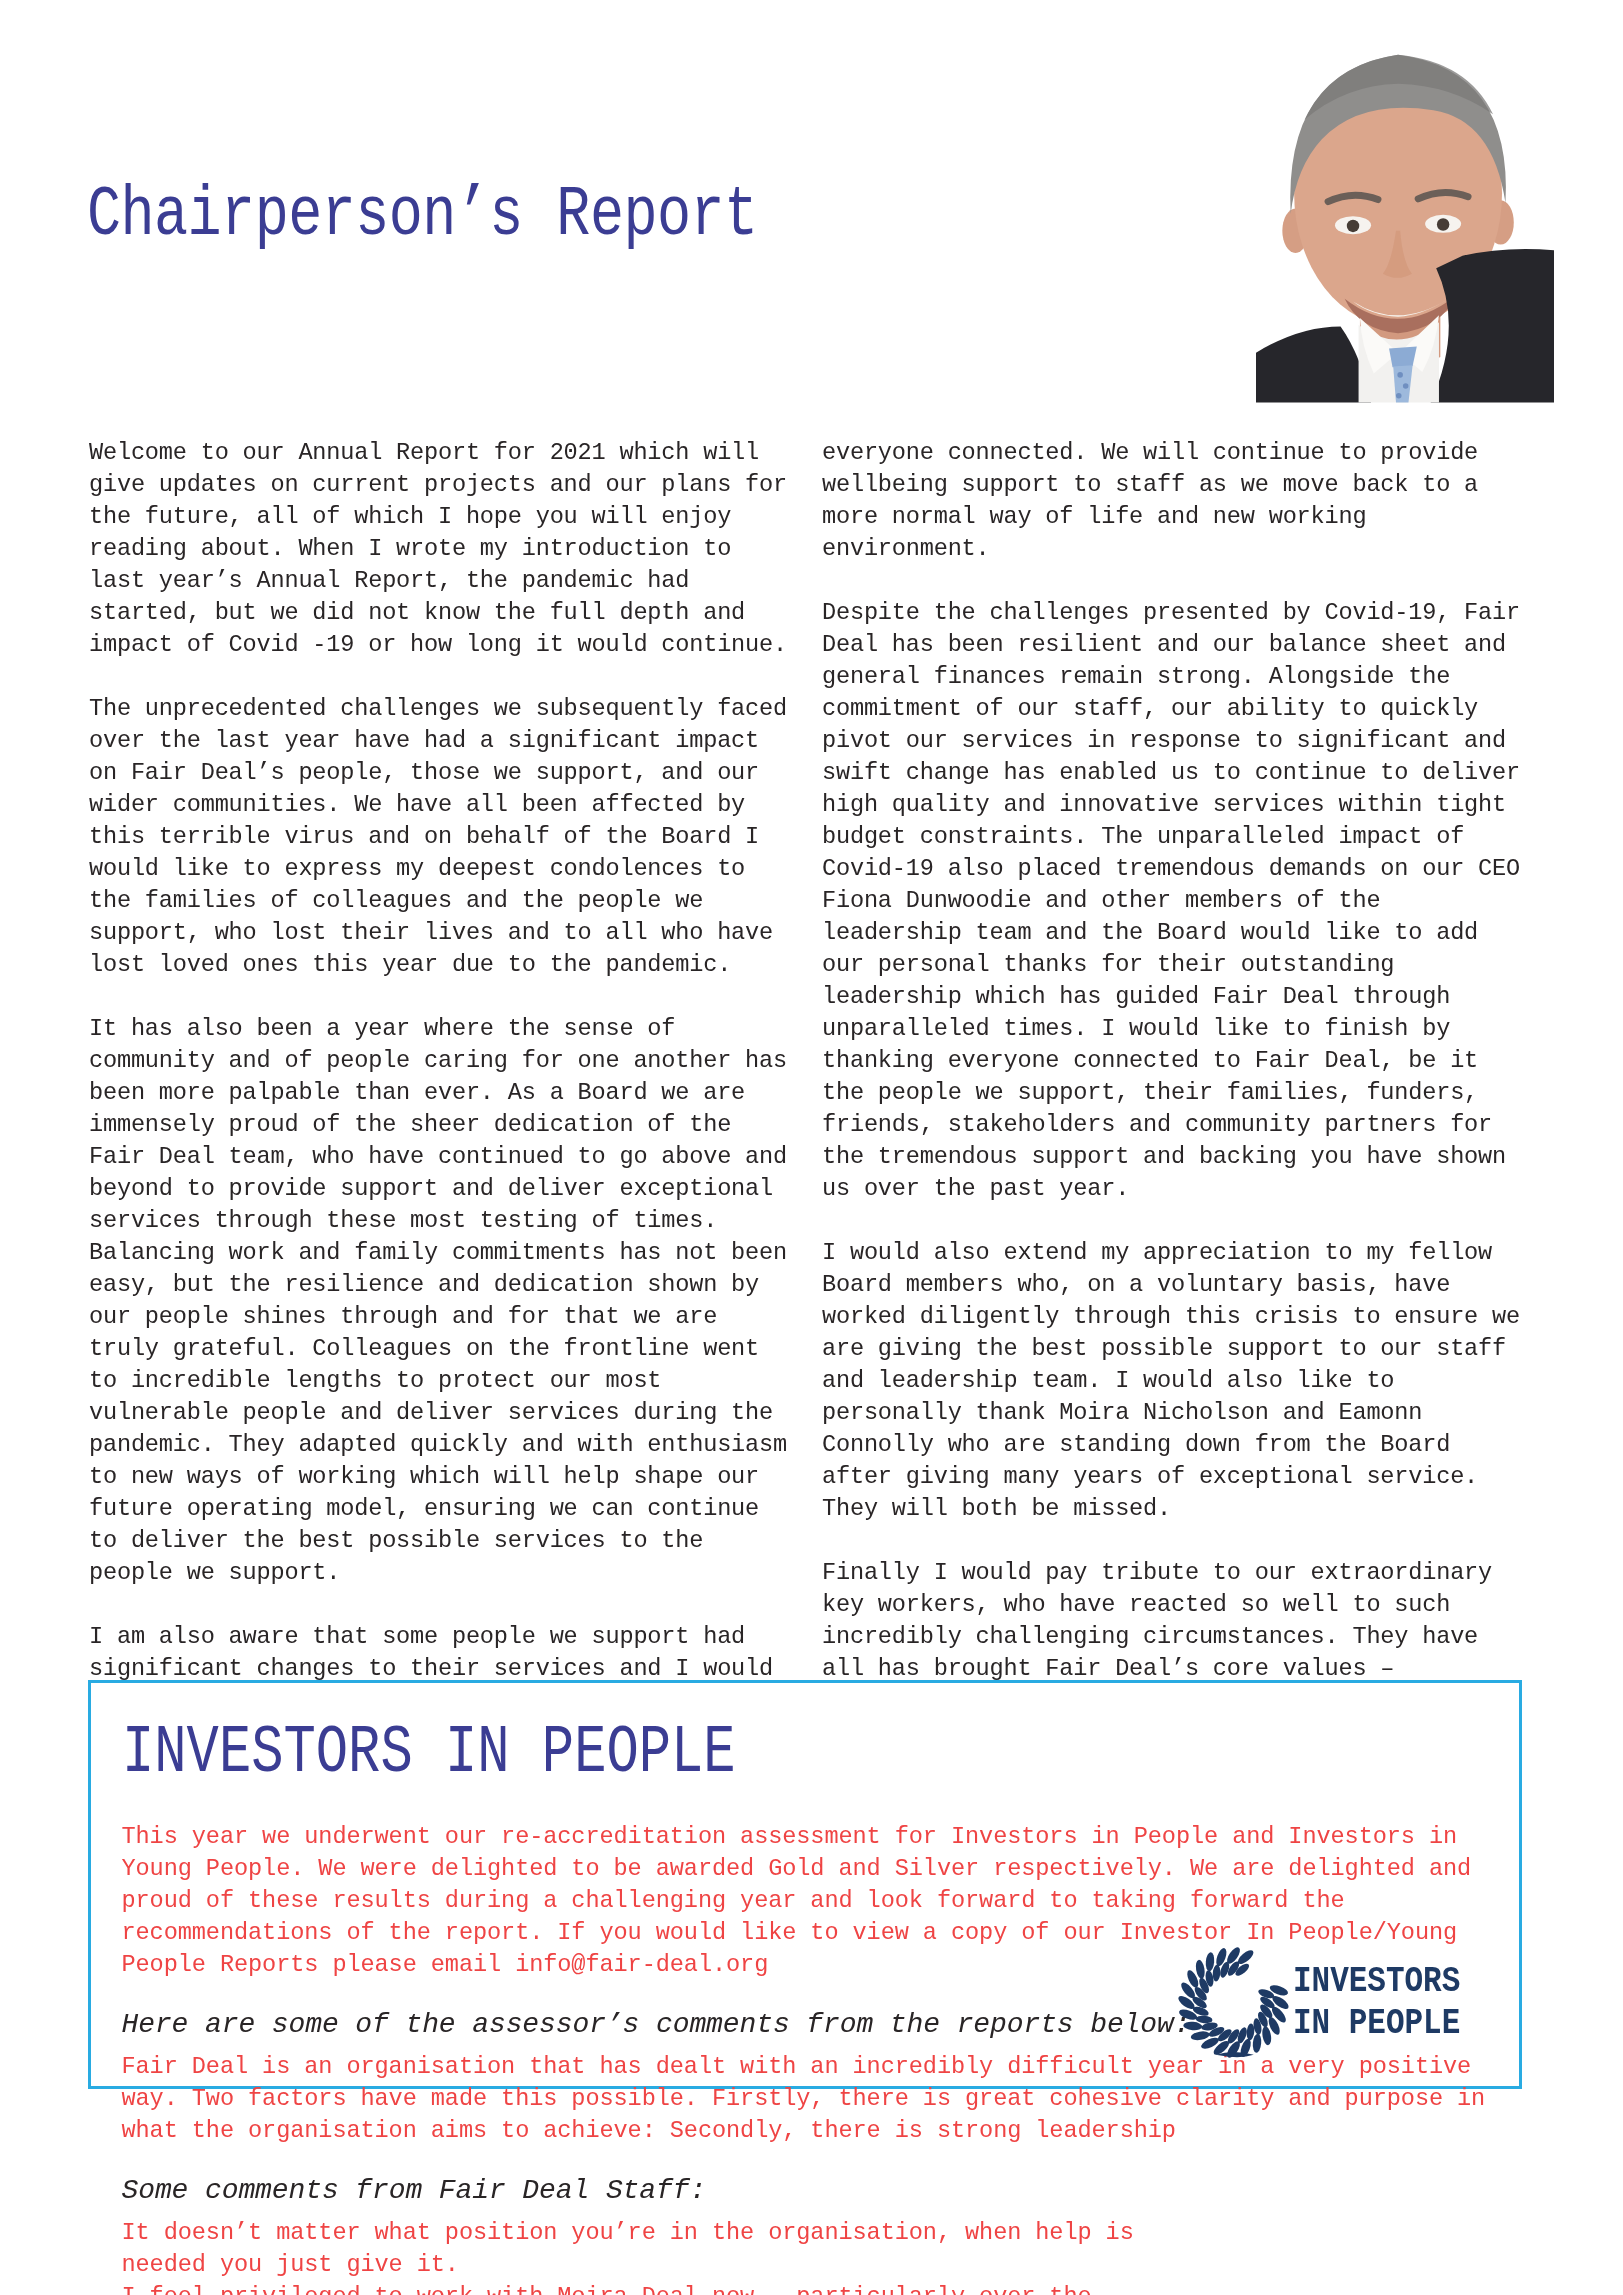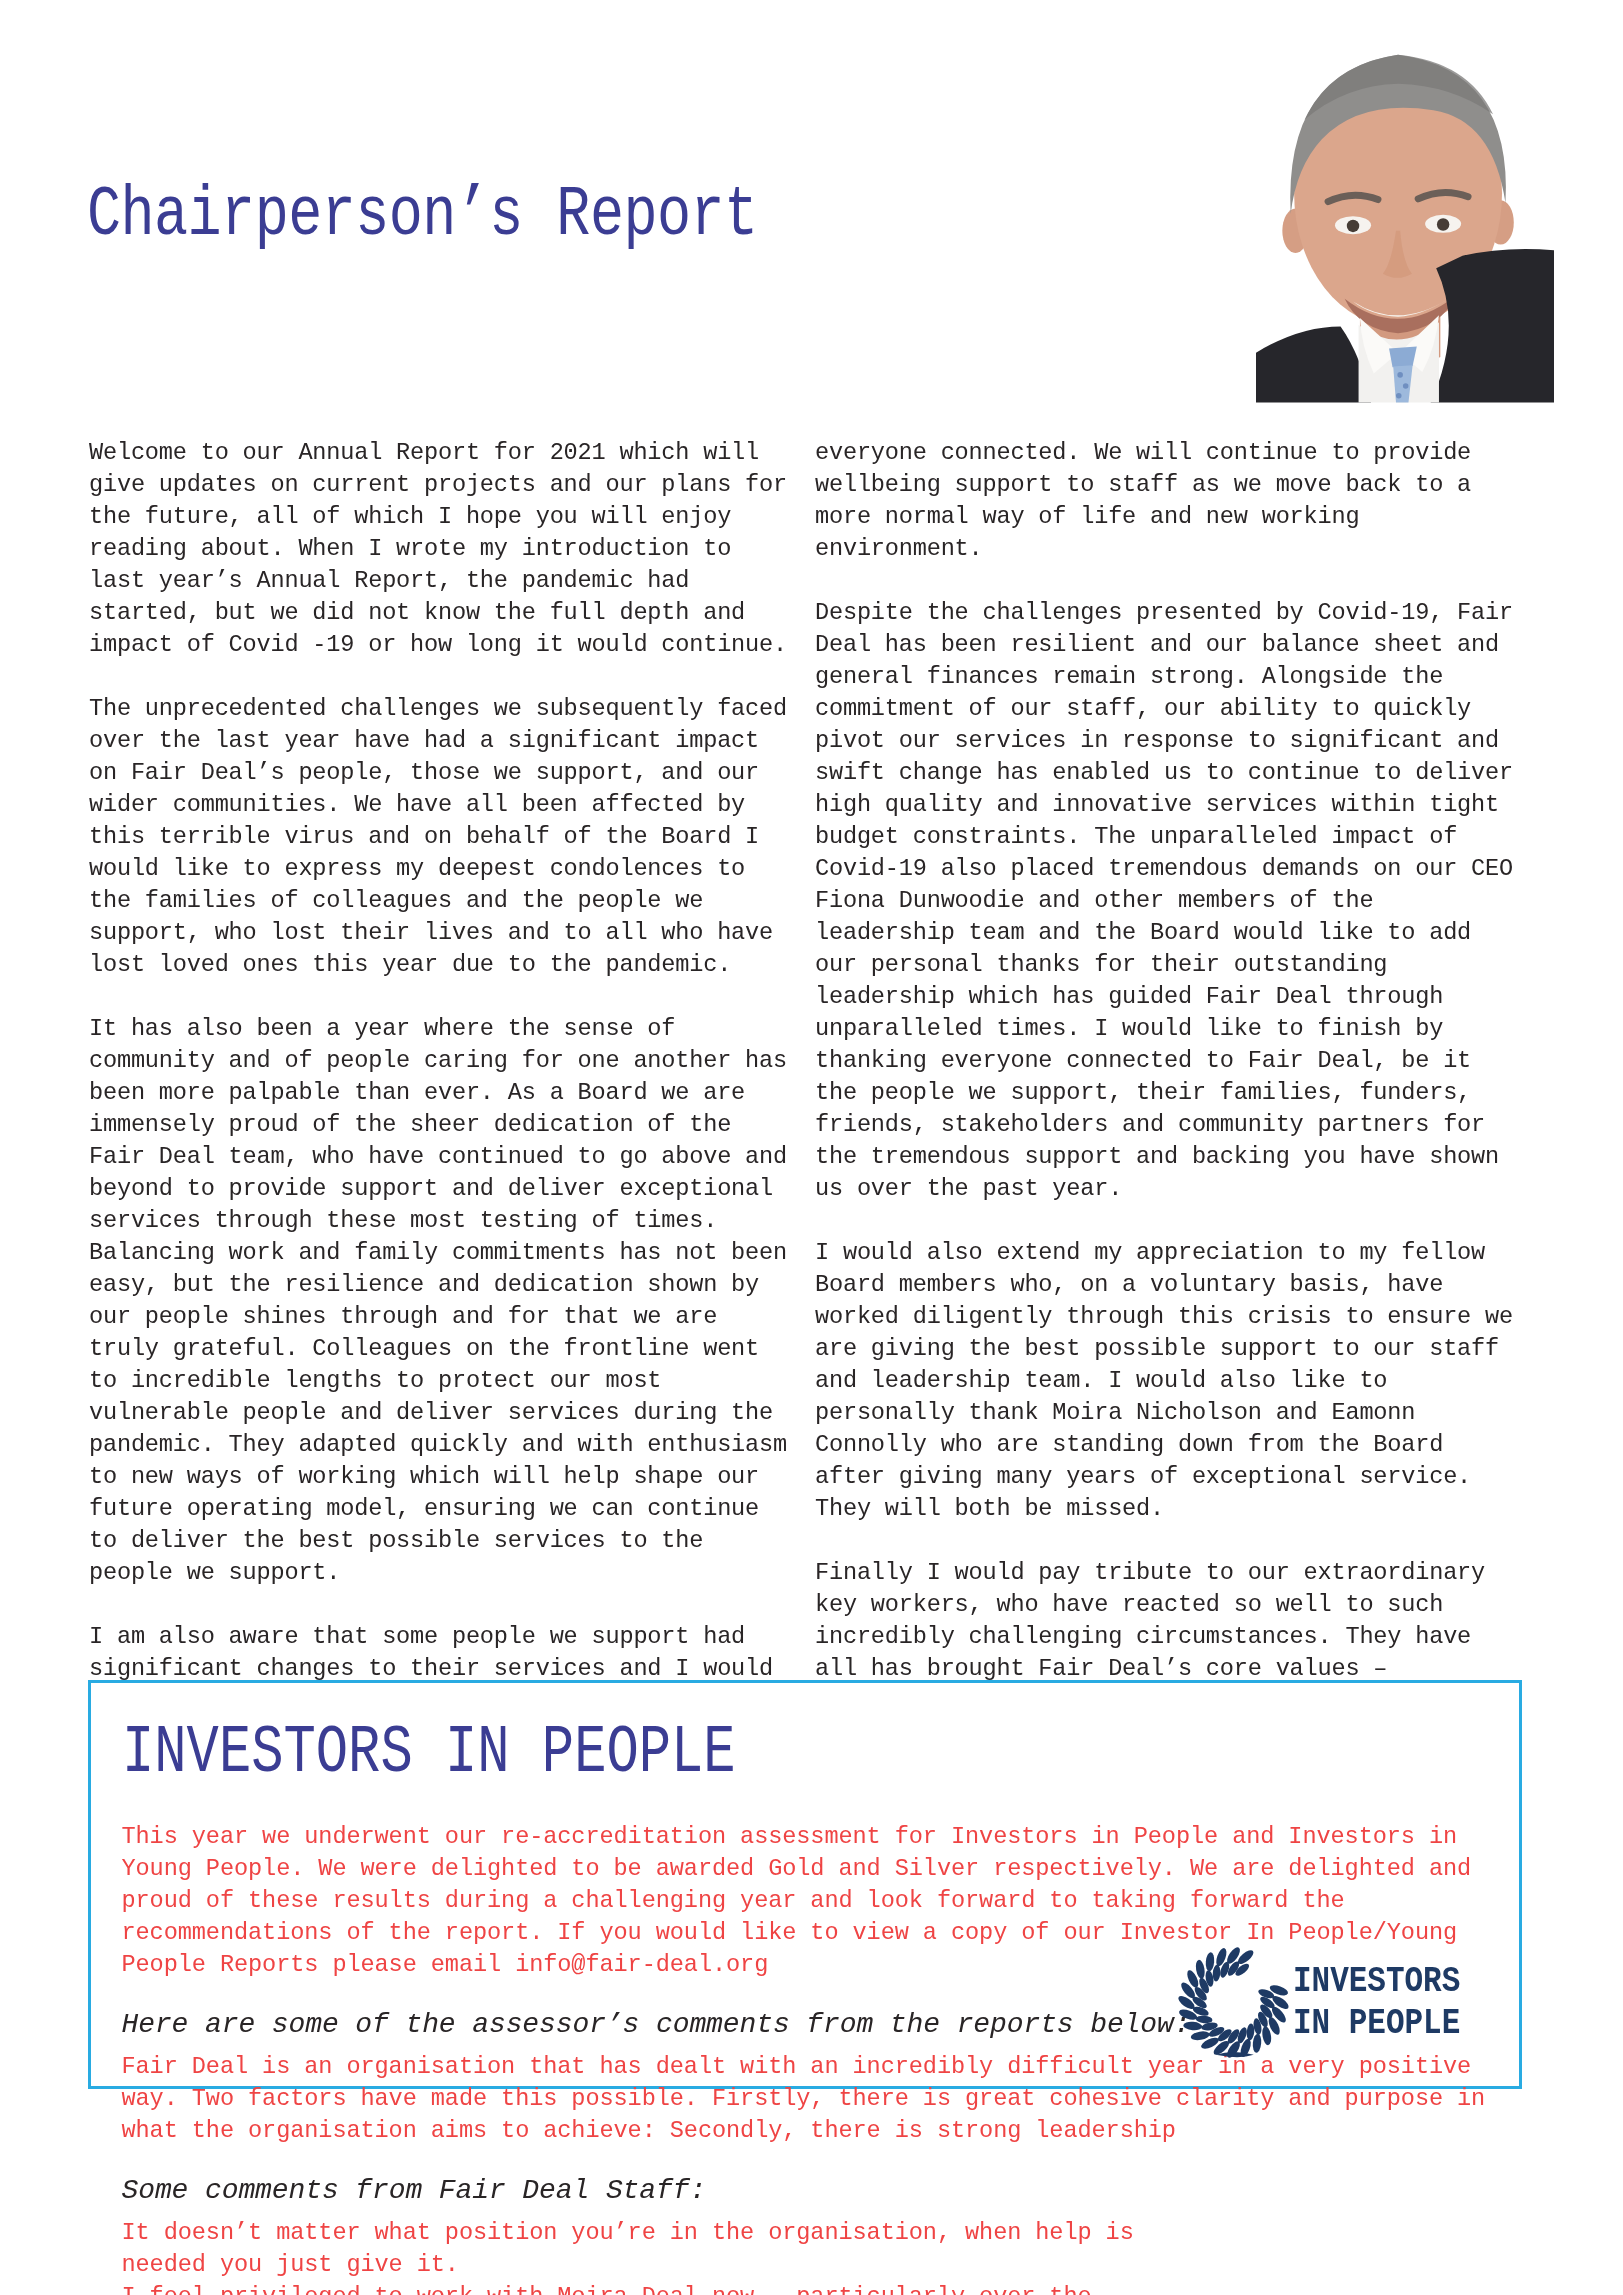--- a/index.html
+++ b/index.html
@@ -31,21 +31,21 @@
     top:28px;
     width:298px;
     height:375px;
   }
   .columns{
     position:absolute;
     left:89px;
     top:437px;
     width:1434px;
     display:flex;
-    gap:26px;
+    gap:33px;
   }
   .col{
     width:700px;
     font-size:23.6px;
     line-height:32px;
     letter-spacing:-0.2px;
     color:#29252­6;
     color:#292526;
   }
   .col p{margin:0 0 32px 0;}

